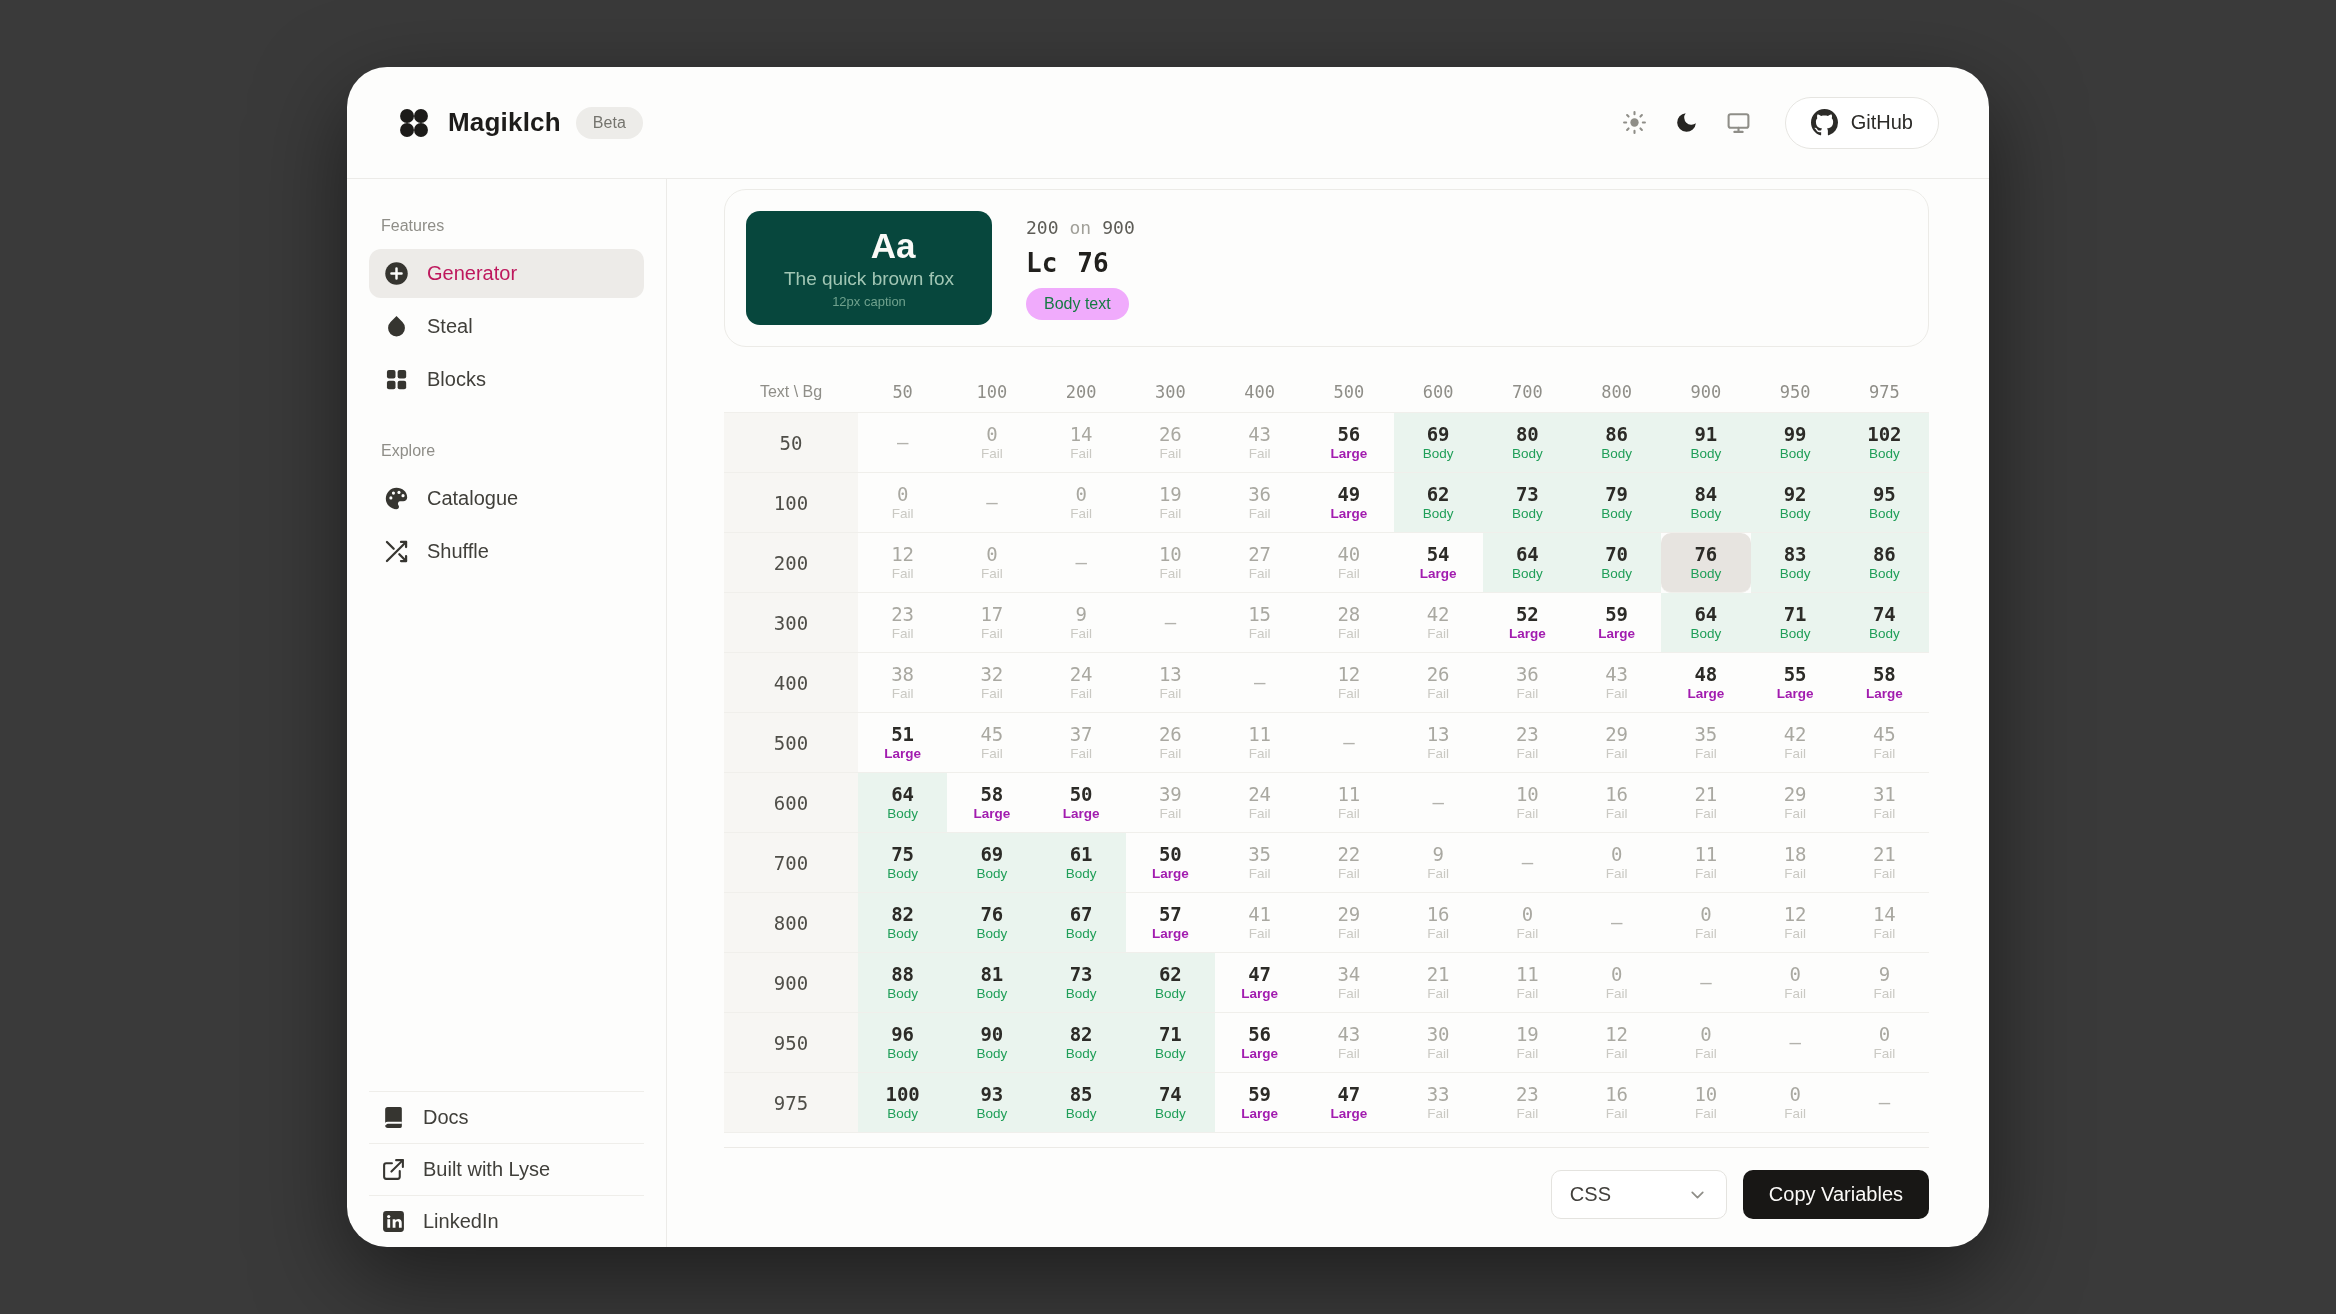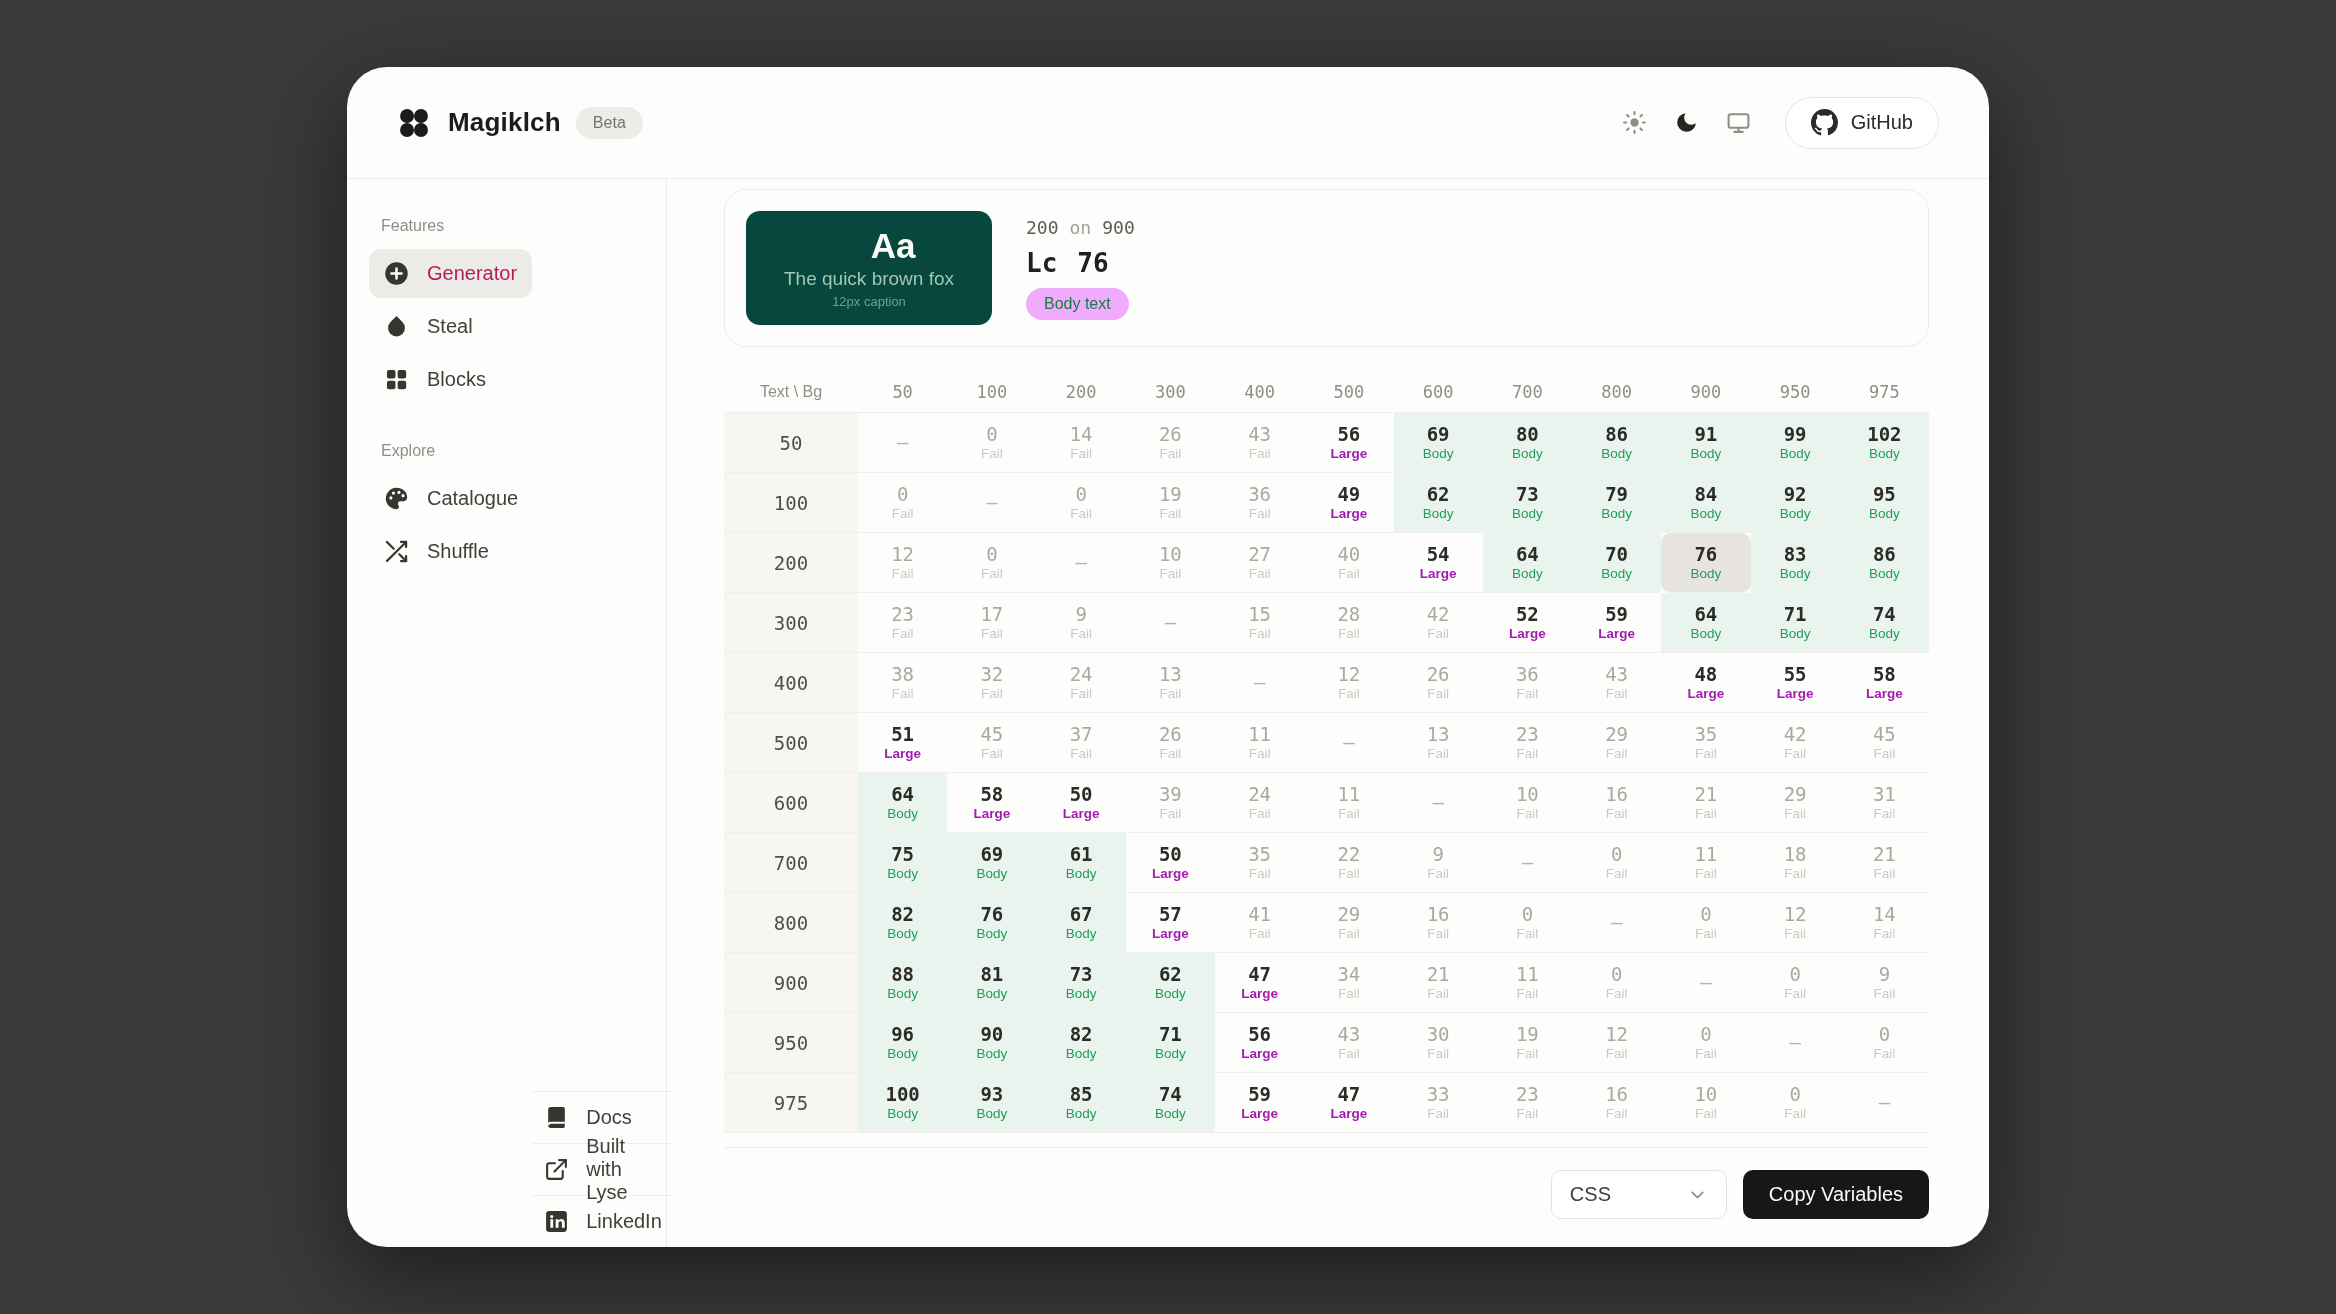--- a/index.html
+++ b/index.html
@@ -24,21 +24,21 @@
                display:flex; align-items:center; justify-content:center; color:#8f8e88; }
   .theme-btn.active { color:#262522; }
   .theme-btn svg { width:25px; height:25px; }
   .gh-btn { display:flex; align-items:center; gap:13px; background:#fff; border:1.5px solid #e6e5e1;
             border-radius:999px; height:52px; padding:0 25px; font-size:20px; color:#2c2b28;
             font-family:inherit; cursor:pointer; font-weight:500; }
   .gh-btn svg { width:27px; height:27px; }
 
   
   .body-row { flex:1; display:flex; min-height:0; }
-  .sidebar { width:320px; flex:0 0 auto; border-right:1px solid #ecebe8; display:flex; 
+  .sidebar { width:320px; flex:0 0 auto; border-right:1px solid #ecebe8; display:flex; flex-direction:column;
              padding:32px 22px 0; }
   .side-label { font-size:16px; color:#8f8e88; margin:6px 12px 14px; }
   .side-item { display:flex; align-items:center; gap:17px; height:49px; padding:0 14px; border-radius:12px;
                font-size:20px; color:#403f3a; font-weight:500; cursor:pointer; margin-bottom:4px; }
   .side-item.active { background:#edebe8; color:#be185d; }
   .side-item .icn { width:27px; height:27px; display:flex; color:#363530; }
   .side-item .icn svg { width:27px; height:27px; }
   .side-gap { height:28px; }
   .sidebar-footer { margin-top:auto; }
   .foot-item { display:flex; align-items:center; gap:17px; height:52px; font-size:20px; color:#403f3a;

